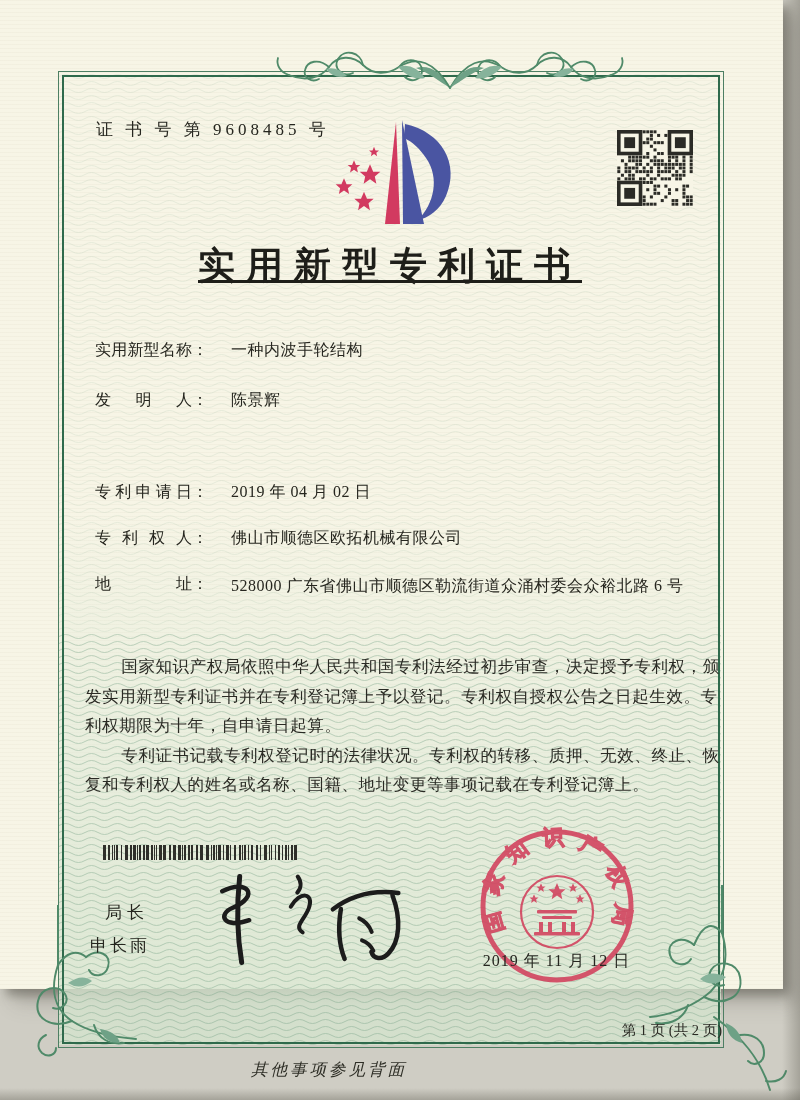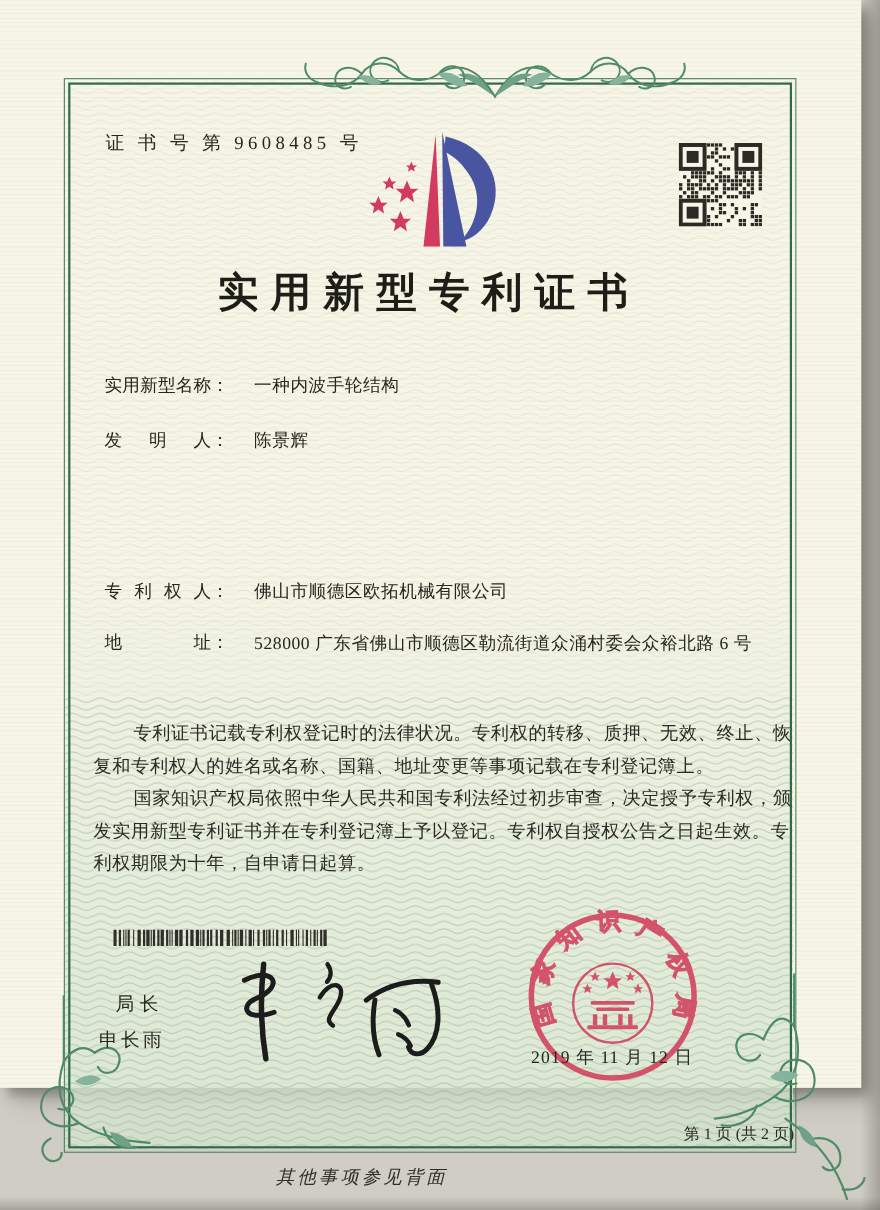--- a/index.html
+++ b/index.html
@@ -24,21 +24,21 @@
   .frame .inner{
     position:absolute;left:3px;top:3px;right:3px;bottom:3px;
     border:2px solid #2f6a4c;
   }
   .wavebg{position:absolute;left:59px;top:72px;width:662px;height:973px;pointer-events:none;}
   .ornament{position:absolute;pointer-events:none;}
   .txt{position:absolute;color:#26261f;}
   .cert-no{left:96px;top:118px;font-size:17px;letter-spacing:4px;}
   .title{
     left:58px;top:241px;width:664px;text-align:center;
-    font-size:37px;font-weight:bold;letter-spacing:11px;color:#1e1e19;
+    font-size:37px;font-weight:bold;letter-spacing:11px;color:#1e1e19;text-decoration:underline;
   }
   .row{position:absolute;left:95px;font-size:16px;color:#26261f;}
   .row .lbl{
     display:inline-block;width:97px;text-align:justify;text-align-last:justify;
     vertical-align:top;
   }
   .row .cln{vertical-align:top;}
   .row .val{letter-spacing:.5px;vertical-align:top;margin-left:19px;}
   .row .val.wrap{display:inline-block;width:466px;line-height:24px;}
   .row .grp2{position:absolute;left:296px;top:0;white-space:nowrap;}
@@ -318,32 +318,36 @@
     <div class="txt title">实用新型专利证书</div>
 
     <div class="row" style="top:340px;">
       <span class="lbl">实用新型名称</span><span class="cln">：</span>
       <span class="val">一种内波手轮结构</span>
     </div>
     <div class="row" style="top:390px;">
       <span class="lbl">发明人</span><span class="cln">：</span>
       <span class="val">陈景辉</span>
     </div>
+    <div class="row" style="top:482px;">
+      <span class="lbl">专利申请日</span><span class="cln">：</span>
+      <span class="val">2019 年 04 月 02 日</span>
+    </div>
     <div class="row" style="top:528px;">
       <span class="lbl">专利权人</span><span class="cln">：</span>
       <span class="val">佛山市顺德区欧拓机械有限公司</span>
     </div>
     <div class="row" style="top:574px;">
       <span class="lbl">地址</span><span class="cln">：</span>
       <span class="val wrap">528000 广东省佛山市顺德区勒流街道众涌村委会众裕北路 6 号</span>
     </div>
 
     <div class="paras">
+      <p>国家知识产权局依照中华人民共和国专利法经过初步审查，决定授予专利权，颁发实用新型专利证书并在专利登记簿上予以登记。专利权自授权公告之日起生效。专利权期限为十年，自申请日起算。</p>
       <p>专利证书记载专利权登记时的法律状况。专利权的转移、质押、无效、终止、恢复和专利权人的姓名或名称、国籍、地址变更等事项记载在专利登记簿上。</p>
-      <p>国家知识产权局依照中华人民共和国专利法经过初步审查，决定授予专利权，颁发实用新型专利证书并在专利登记簿上予以登记。专利权自授权公告之日起生效。专利权期限为十年，自申请日起算。</p>
     </div>
 
     <div class="barcode">
       <svg id="bcsvg" width="196" height="15" viewBox="0 0 196 15">
           <rect x="0" y="0" width="3" height="15" fill="#2f2f2a"></rect>
           <rect x="5" y="0" width="2" height="15" fill="#2f2f2a"></rect>
           <rect x="9" y="0" width="1" height="15" fill="#2f2f2a"></rect>
           <rect x="11" y="0" width="1" height="15" fill="#2f2f2a"></rect>
           <rect x="13" y="0" width="2" height="15" fill="#2f2f2a"></rect>
           <rect x="18" y="0" width="1" height="15" fill="#2f2f2a"></rect>

